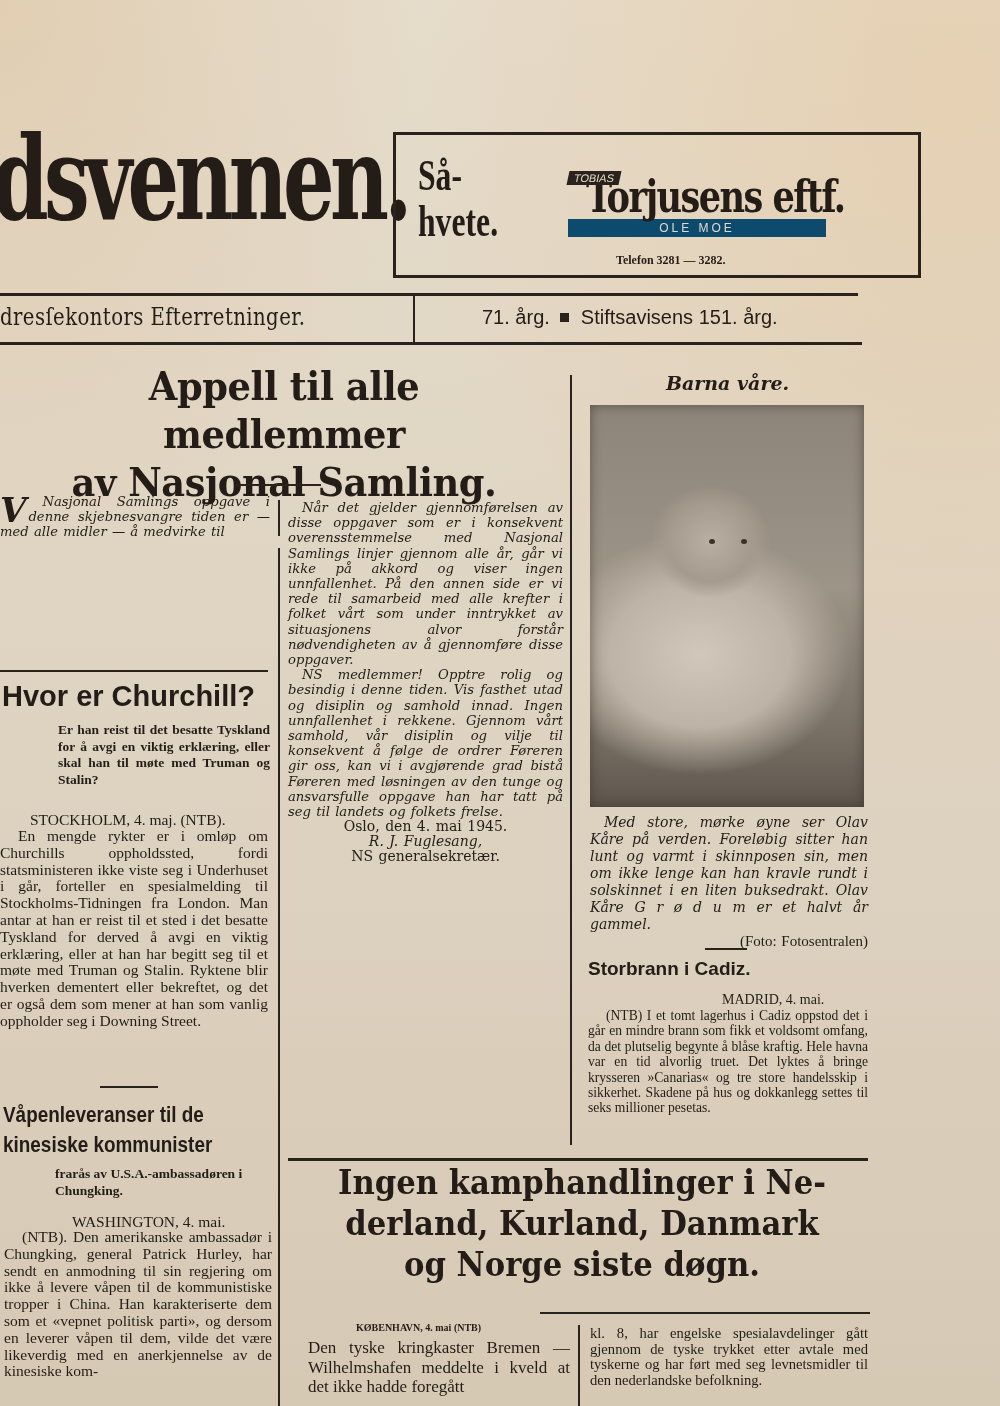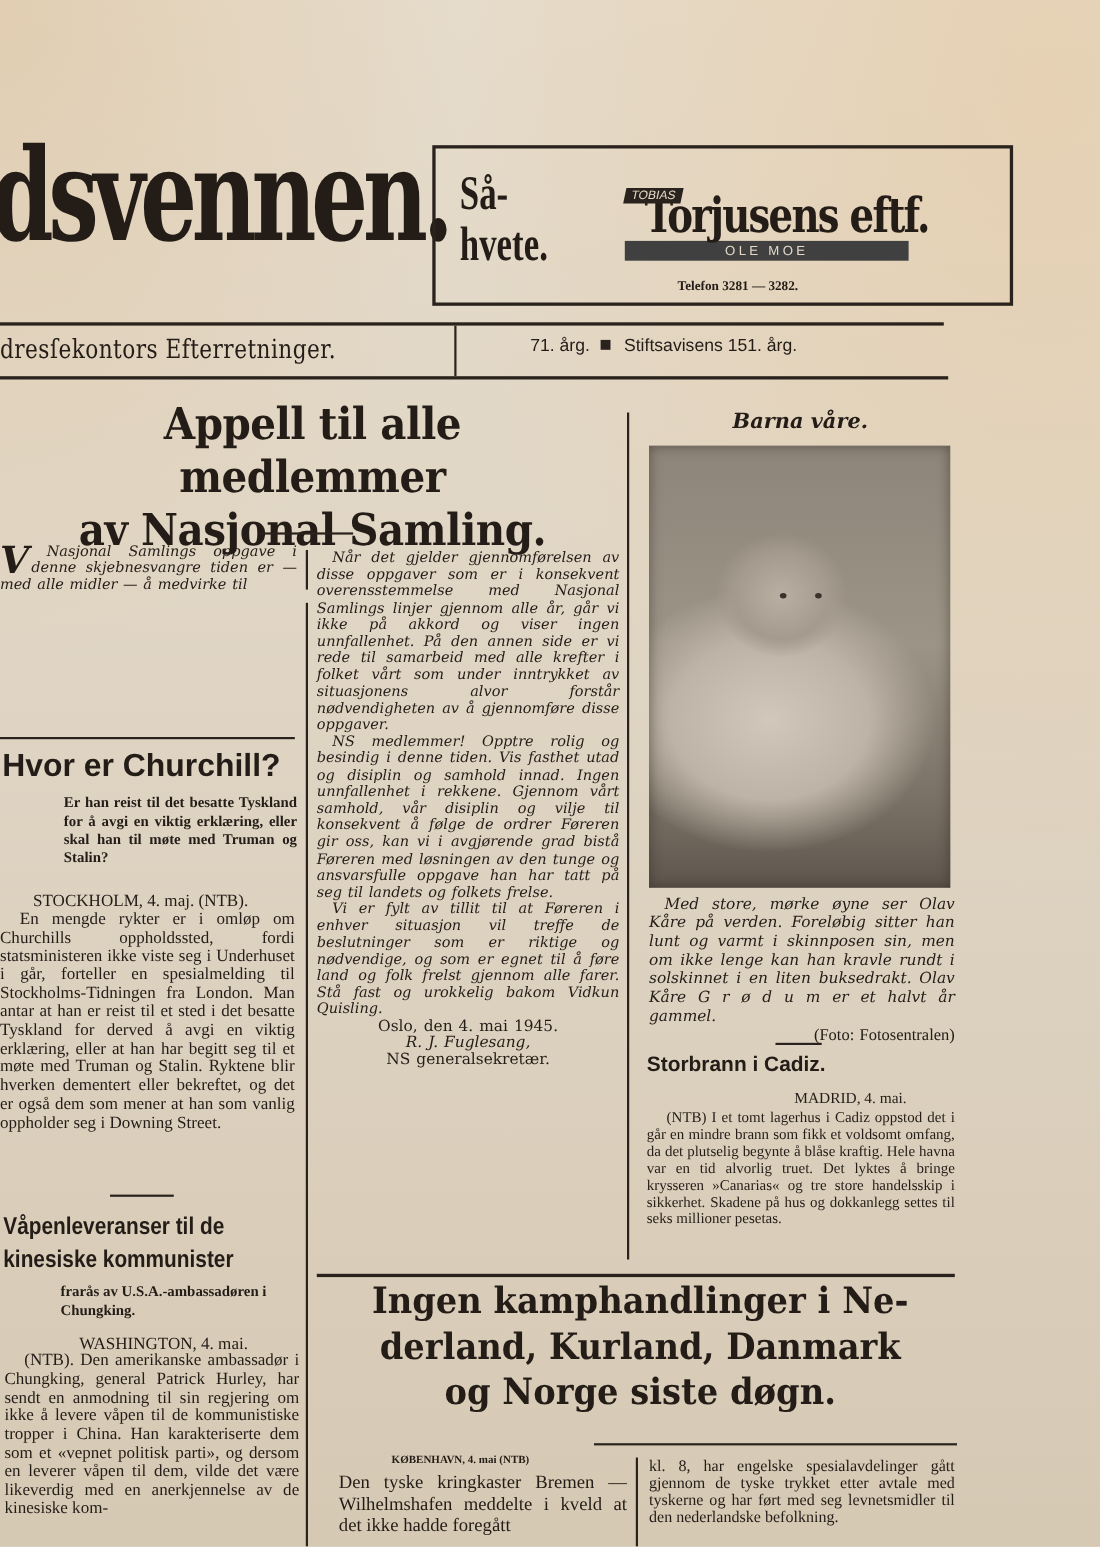--- a/index.html
+++ b/index.html
@@ -35,35 +35,35 @@
     left:0; top:0; background:#2a221c; color:#e4d9c7;
     font-family:"Liberation Sans", sans-serif; font-size:11px; padding:1px 6px;
     transform:skewX(-12deg);
   }
   .ad-torjusen {
     left:18px; top:4px; font-family:"DejaVu Serif", serif; font-weight:bold;
     font-size:44px; letter-spacing:-2px; transform:scaleX(0.8); transform-origin:left top;
     white-space:nowrap; line-height:1;
   }
   .ad-olemoe-bar {
-    left:0; top:48px; width:258px; height:18px; background:#404040; color:#e4d9c7;
+    left:0; top:48px; width:258px; height:18px; background:#0c4a6e; color:#e4d9c7;
     font-family:"Liberation Sans", sans-serif; font-size:12px; text-align:center;
     line-height:18px; letter-spacing:3px;
   }
   .ad-phone {
     left:48px; top:82px; font-family:"Liberation Serif", serif; font-weight:bold;
     font-size:12px; white-space:nowrap;
   }
 
   .subline-left {
     left:0; top:303px; font-family:"DejaVu Serif", serif; font-size:24px;
     transform:scaleX(0.82); transform-origin:left top; white-space:nowrap; letter-spacing:0.5px;
   }
   .subline-right {
-    left:482px; top:306px; font-family:"Liberation Sans", sans-serif; font-size:16px;
+    left:482px; top:306px; font-family:"Liberation Sans", sans-serif; font-size:20px;
     white-space:nowrap;
   }
   .sq { display:inline-block; width:9px; height:9px; background:#2a221c; margin:0 12px 3px 10px; vertical-align:middle; }
 
   
   .hl-appell {
     left:4px; top:362px; width:560px; text-align:center;
     font-family:"DejaVu Serif", serif; font-weight:bold; font-size:40px; line-height:48px;
     transform:scaleX(0.92); transform-origin:center top; letter-spacing:-0.5px;
   }
@@ -160,21 +160,20 @@
 <div class="abs italic-col" style="left:0;top:494px;width:270px;">
   <span class="dropcap">V</span>
   <p>Nasjonal Samlings oppgave i denne skjebnesvangre tiden er — med alle midler — å medvirke til</p>
 </div>
 <div class="rule" style="left:278px;top:500px;width:2px;height:36px;"></div>
 <div class="rule" style="left:278px;top:548px;width:2px;height:858px;"></div>
 
 <div class="abs italic-col" style="left:288px;top:500px;width:275px;">
   <p>Når det gjelder gjennomførelsen av disse oppgaver som er i konsekvent overensstemmelse med Nasjonal Samlings linjer gjennom alle år, går vi ikke på akkord og viser ingen unnfallenhet. På den annen side er vi rede til samarbeid med alle krefter i folket vårt som under inntrykket av situasjonens alvor forstår nødvendigheten av å gjennomføre disse oppgaver.</p>
   <p>NS medlemmer! Opptre rolig og besindig i denne tiden. Vis fasthet utad og disiplin og samhold innad. Ingen unnfallenhet i rekkene. Gjennom vårt samhold, vår disiplin og vilje til konsekvent å følge de ordrer Føreren gir oss, kan vi i avgjørende grad bistå Føreren med løsningen av den tunge og ansvarsfulle oppgave han har tatt på seg til landets og folkets frelse.</p>
-  <p>Vi er fylt av tillit til at Føreren i enhver situasjon vil treffe de beslutninger som er riktige og nødvendige, og som er egnet til å føre land og folk frelst gjennom alle farer. Stå fast og urokkelig bakom Vidkun Quisling.</p>
   <div class="sig">Oslo, den 4. mai 1945.</div>
   <div class="sig it">R. J. Fuglesang,</div>
   <div class="sig">NS generalsekretær.</div>
 </div>
 
 <div class="rule" style="left:0;top:670px;width:268px;height:2px;"></div>
 <div class="abs hl-churchill" style="left:2px;top:680px;">Hvor er Churchill?</div>
 <div class="abs deck" style="left:58px;top:722px;width:212px;text-align:justify;">Er han reist til det besatte Tyskland for å avgi en viktig erklæring, eller skal han til møte med Truman og Stalin?</div>
 <div class="abs dateline" style="left:30px;top:811px;">STOCKHOLM, 4. maj. (NTB).</div>
 <div class="abs serif-col" style="left:0;top:828px;width:268px;">

